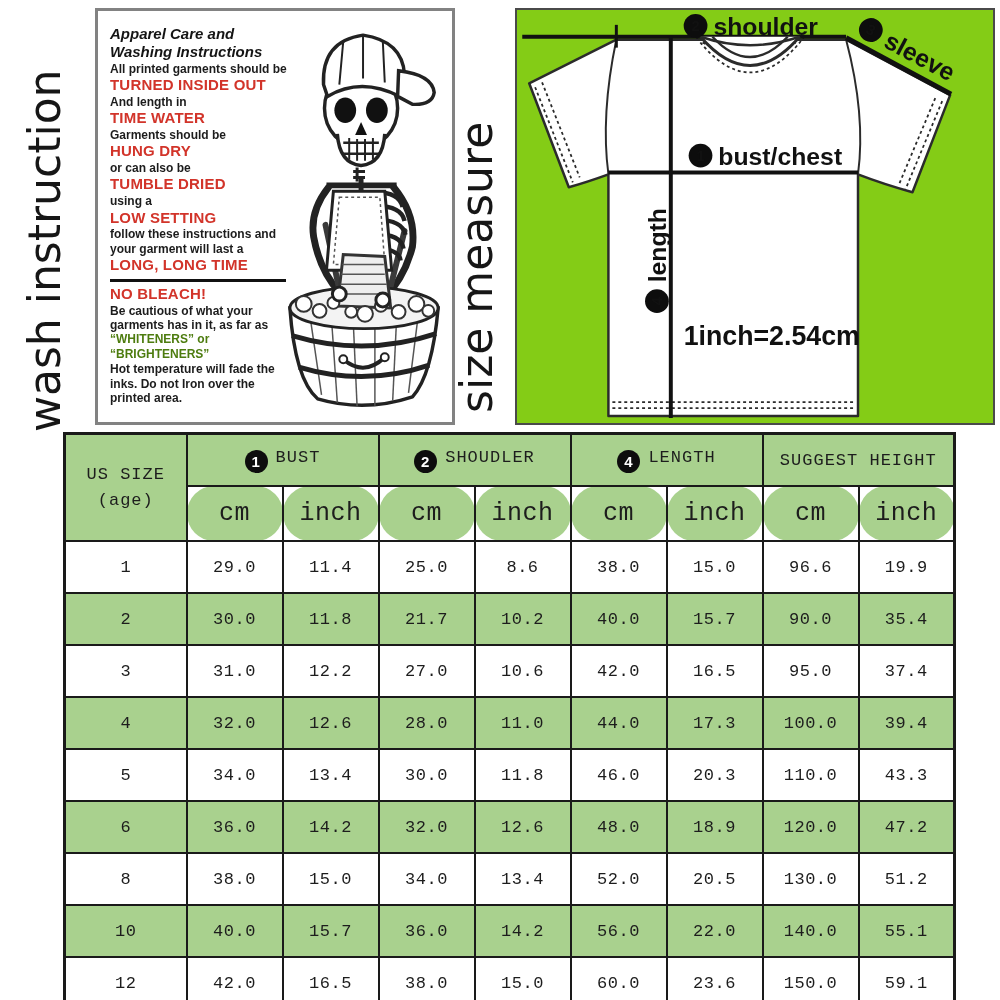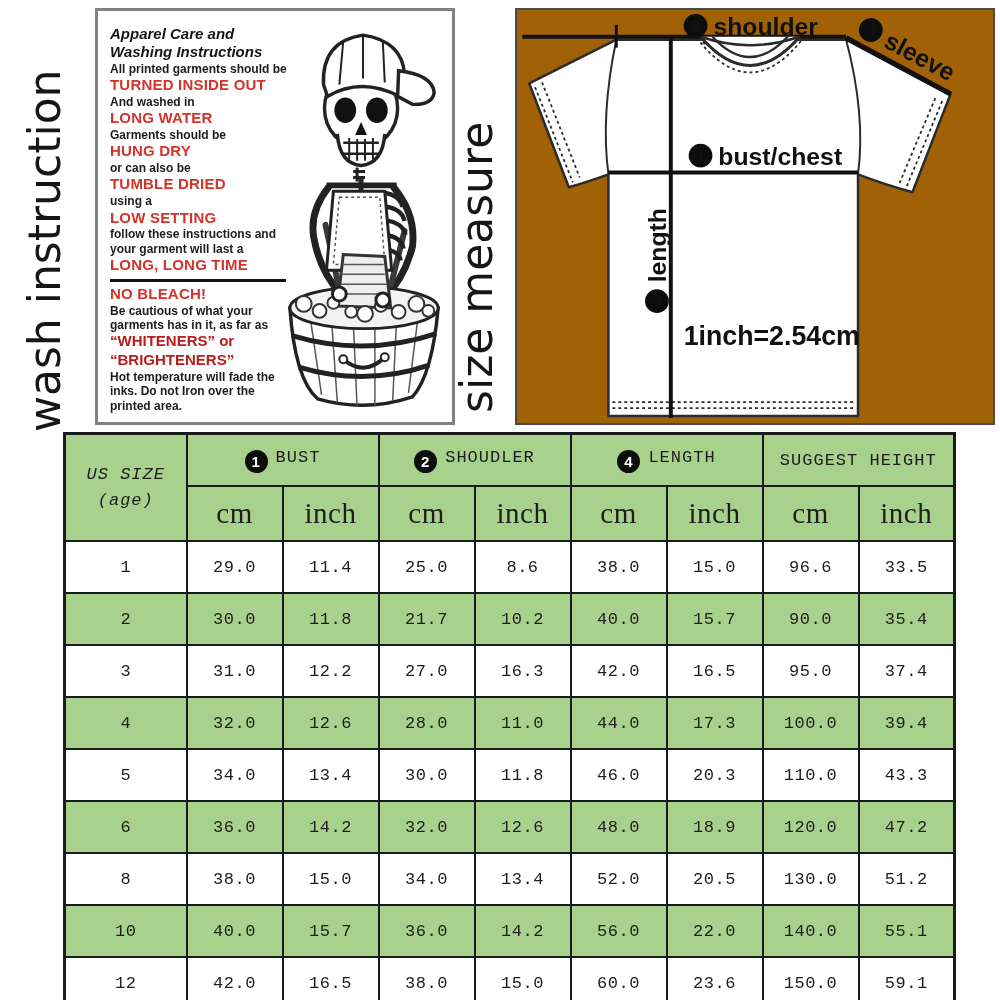--- a/index.html
+++ b/index.html
@@ -28,48 +28,48 @@
     position:absolute; left:95px; top:8px; width:360px; height:417px;
     border:3px solid #828282; background:#fff; display:flex; box-sizing:border-box;
   }
   .wash-text { width:196px; padding:14px 0 0 12px; box-sizing:border-box; }
   .wash-heading {
     font-weight:bold; font-style:italic; font-size:15px; line-height:1.22; color:#151515;
   }
   .line { white-space:nowrap; }
   .line.plain { font-size:12px; font-weight:bold; color:#1c1c1c; line-height:1.2; }
   .line.red   { font-size:15px; font-weight:bold; color:#d2342a; line-height:1.25; letter-spacing:.2px; }
-  .line.bold  { font-size:15px; font-weight:bold; color:#b91c1c; line-height:1.25; }
+  .line.bold  { font-size:12px; font-weight:bold; color:#4d7c0f; line-height:1.25; }
   .rule { border-top:3px solid #111; margin:4px 8px 3px 0; }
   .wash-art { position:relative; flex:1; }
   .wash-art svg { position:absolute; right:2px; bottom:4px; }
 
   
   .shirt-box {
     position:absolute; left:515px; top:8px; width:480px; height:417px;
-    border:2px solid #4a4a4a; background:#a16207; box-sizing:border-box;
+    border:2px solid #4a4a4a; background:#84cc16; box-sizing:border-box;
   }
   .shirt-box svg { display:block; }
   .svg-label { font-family:"Liberation Sans", sans-serif; font-weight:bold; fill:#111; }
 
   
   table.size-table {
     position:absolute; left:63px; top:432px; width:893px;
     border-collapse:collapse; table-layout:fixed;
     font-family:"Liberation Mono", monospace; color:#1d1d1d;
   }
   table.size-table, table.size-table th, table.size-table td {
     border:2px solid #1a1a1a;
   }
   table.size-table { border-width:3px; }
   table.size-table th, table.size-table td { text-align:center; vertical-align:middle; padding:0; }
   thead th { background:#a9d18e; font-weight:normal; }
   tr.hdr-groups th { height:50px; font-size:17px; letter-spacing:1px; }
-  tr.hdr-units th  { height:53px; font-family:Liberation Serif, serif; font-size:29px; letter-spacing:.5px; }
-  th.corner { font-size:18px; line-height:1.5; letter-spacing:1px;font-style:italic; }
+  tr.hdr-units th  { height:53px; font-family:Liberation Mono, monospace; font-size:25px; letter-spacing:.5px;border-radius:27px; }
+  th.corner { font-size:18px; line-height:1.5; letter-spacing:1px; }
   tbody td { height:50px; font-size:17px; background:#fff; letter-spacing:.5px; }
   tbody tr:nth-child(even) td { background:#a9d18e; }
   .badge {
     display:inline-flex; width:23px; height:23px; border-radius:50%;
     background:#0d0d0d; color:#fff; align-items:center; justify-content:center;
     font-family:"Liberation Sans", sans-serif; font-size:15px; font-weight:bold;
     margin-right:8px; vertical-align:-5px;
   }
   .badge:empty { display:none; }
 </style>
@@ -83,22 +83,22 @@
 
   <div class="wash-box">
     <div class="wash-text">
       <div class="wash-heading">
         <div>Apparel Care and</div>
         <div>Washing Instructions</div>
       </div>
       <div>
           <div class="line plain">All printed garments should be</div>
           <div class="line red">TURNED INSIDE OUT</div>
-          <div class="line plain">And washed in</div>
-          <div class="line red">LONG WATER</div>
+          <div class="line plain">And length in</div>
+          <div class="line red">TIME WATER</div>
           <div class="line plain">Garments should be</div>
           <div class="line red">HUNG DRY</div>
           <div class="line plain">or can also be</div>
           <div class="line red">TUMBLE DRIED</div>
           <div class="line plain">using a</div>
           <div class="line red">LOW SETTING</div>
           <div class="line plain">follow these instructions and</div>
           <div class="line plain">your garment will last a</div>
           <div class="line red">LONG, LONG TIME</div>
           <div class="rule"></div>
@@ -301,39 +301,39 @@
     <tbody>
         <tr>
           <td>1</td>
           <td>29.0</td>
           <td>11.4</td>
           <td>25.0</td>
           <td>8.6</td>
           <td>38.0</td>
           <td>15.0</td>
           <td>96.6</td>
-          <td>33.5</td>
+          <td>19.9</td>
         </tr>
         <tr>
           <td>2</td>
           <td>30.0</td>
           <td>11.8</td>
           <td>21.7</td>
           <td>10.2</td>
           <td>40.0</td>
           <td>15.7</td>
           <td>90.0</td>
           <td>35.4</td>
         </tr>
         <tr>
           <td>3</td>
           <td>31.0</td>
           <td>12.2</td>
           <td>27.0</td>
-          <td>16.3</td>
+          <td>10.6</td>
           <td>42.0</td>
           <td>16.5</td>
           <td>95.0</td>
           <td>37.4</td>
         </tr>
         <tr>
           <td>4</td>
           <td>32.0</td>
           <td>12.6</td>
           <td>28.0</td>

